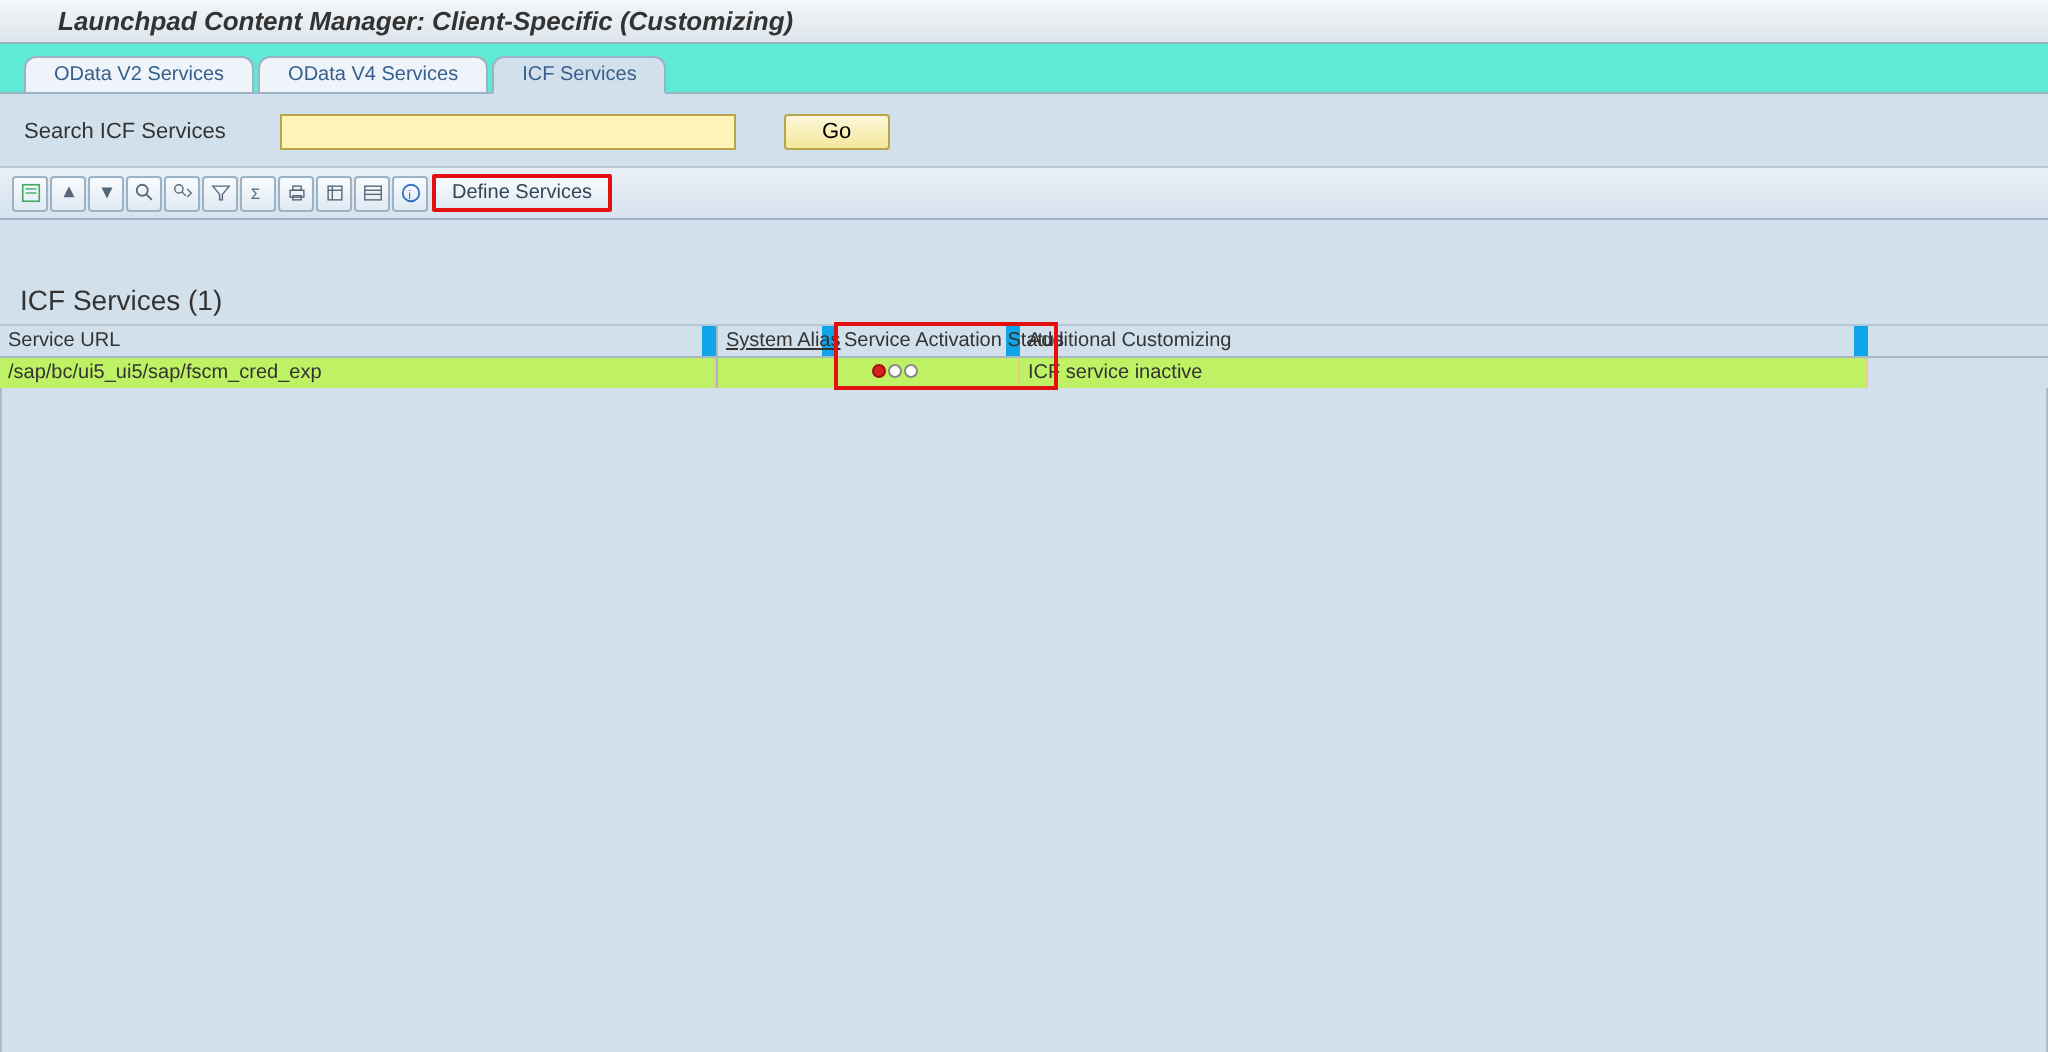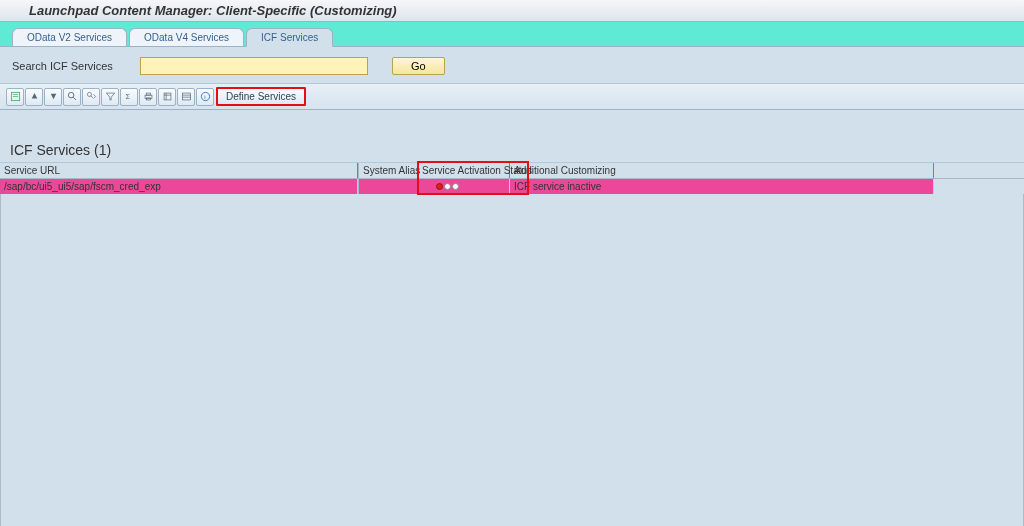--- a/index.html
+++ b/index.html
@@ -130,35 +130,35 @@
     }
     .col-headers {
       display: flex;
       font-size: 10px;
       color: #333;
       border-bottom: 1px solid #a8b8c7;
       background: #d2e0eb;
     }
     .col-h {
       padding: 2px 4px;
-      border-right: 1px solid #0ea5e9;
+      border-right: 7px solid #0ea5e9;
       white-space: nowrap;
     }
     .col1 { width: 358px; }
-    .col2 { width: 60px; border-left: 1px solid #a8b8c7;}
+    .col2 { width: 60px; border-left: 1px solid #a8b8c7; text-decoration: underline;}
     .col3 { width: 92px; }
     .col4 { flex: 0 0 424px; }
     .row {
       display: flex;
       font-size: 10px;
     }
     .cell {
       padding: 2px 4px;
       border-right: 1px solid #e5cf85;
-      background: #ec4899;
+      background: #bef264;
       white-space: nowrap;
     }
     .traffic {
       display: inline-flex;
       align-items: center;
       gap: 1px;
       margin-left: 14px;
     }
     .traffic .dot {
       width: 7px;

